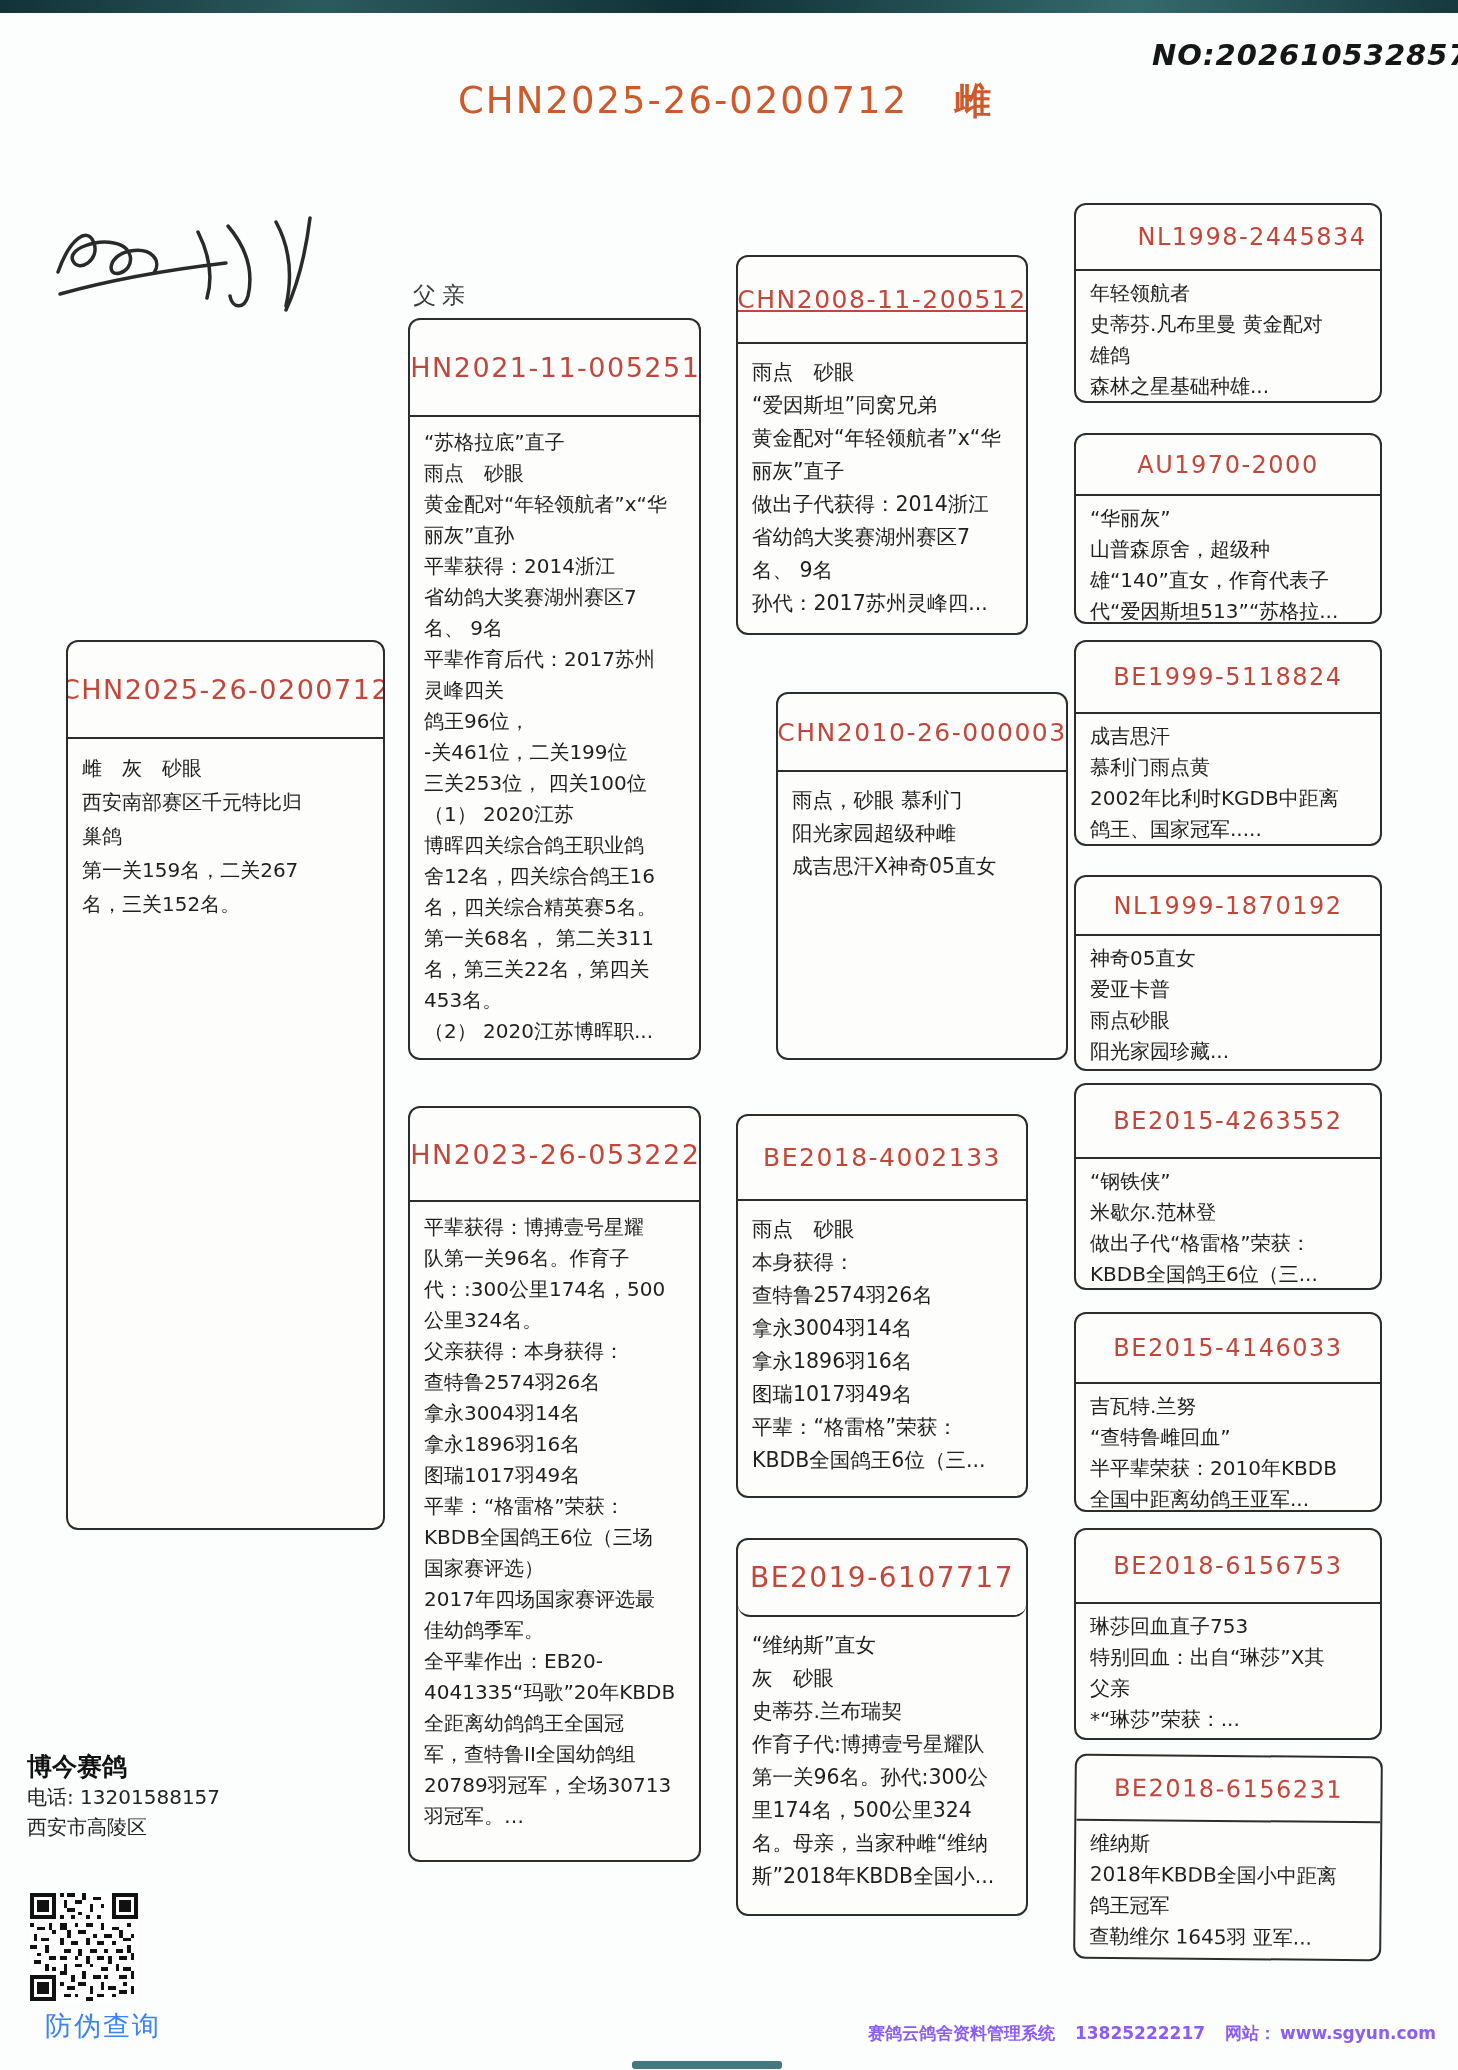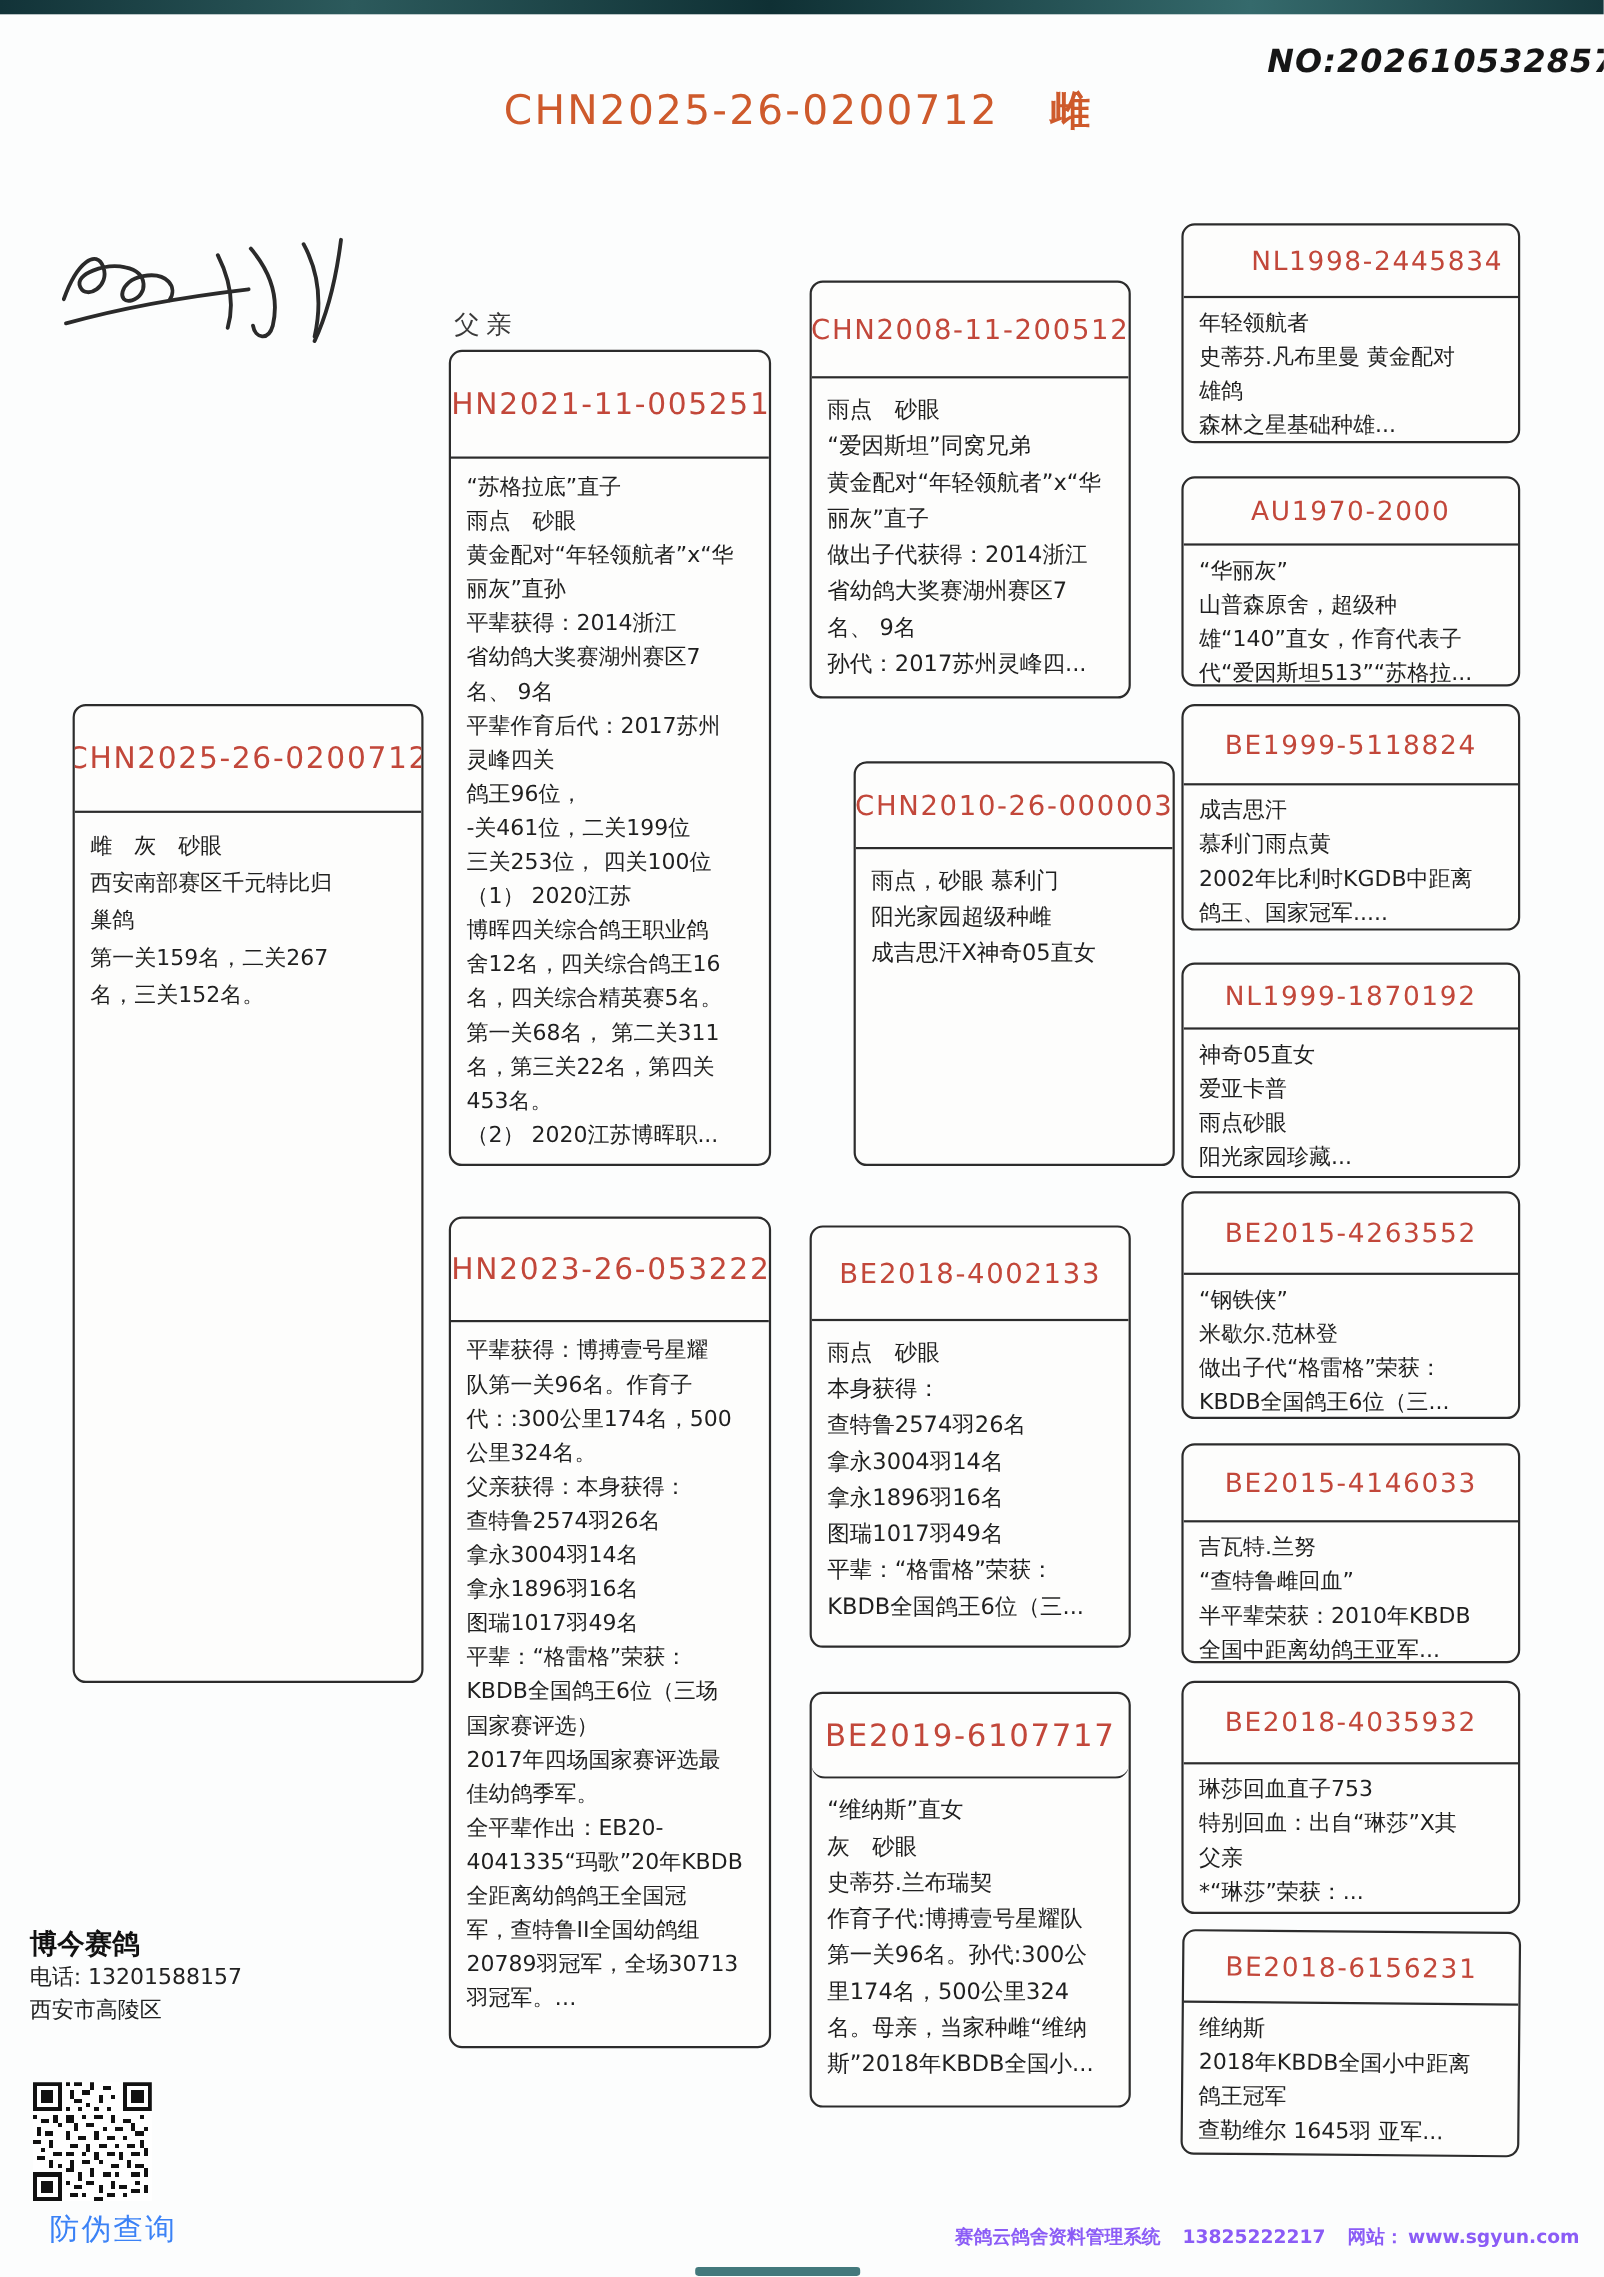--- a/index.html
+++ b/index.html
@@ -139,21 +139,21 @@
 佳幼鸽季军。
 全平辈作出：EB20-
 4041335“玛歌”20年KBDB
 全距离幼鸽鸽王全国冠
 军，查特鲁II全国幼鸽组
 20789羽冠军，全场30713
 羽冠军。…</div>
 </div>
 
 <div class="box" style="left:736px;top:255px;width:292px;height:380px;">
-  <div class="box-header hl" style="height:85px;font-size:25px;">CHN2008-11-200512</div>
+  <div class="box-header hl" style="height:85px;font-size:25px;text-decoration:underline;">CHN2008-11-200512</div>
   <div class="box-body b-gp">雨点　砂眼
 “爱因斯坦”同窝兄弟
 黄金配对“年轻领航者”x“华
 丽灰”直子
 做出子代获得：2014浙江
 省幼鸽大奖赛湖州赛区7
 名、 9名
 孙代：2017苏州灵峰四...</div>
 </div>
 
@@ -230,21 +230,21 @@
 
 <div class="box" style="left:1074px;top:1312px;width:308px;height:200px;">
   <div class="box-header hs" style="height:68px;">BE2015-4146033</div>
   <div class="box-body b-ggp">吉瓦特.兰努
 “查特鲁雌回血”
 半平辈荣获：2010年KBDB
 全国中距离幼鸽王亚军...</div>
 </div>
 
 <div class="box" style="left:1074px;top:1528px;width:308px;height:212px;">
-  <div class="box-header hs" style="height:72px;">BE2018-4035932</div>
+  <div class="box-header hs" style="height:72px;">BE2018-6156753</div>
   <div class="box-body b-ggp">琳莎回血直子753
 特别回血：出自“琳莎”X其
 父亲
 *“琳莎”荣获：...</div>
 </div>
 
 <div class="box" style="left:1074px;top:1755px;width:308px;height:205px;transform:rotate(0.5deg);">
   <div class="box-header hs" style="height:63px;">BE2018-6156231</div>
   <div class="box-body b-ggp">维纳斯
 2018年KBDB全国小中距离

